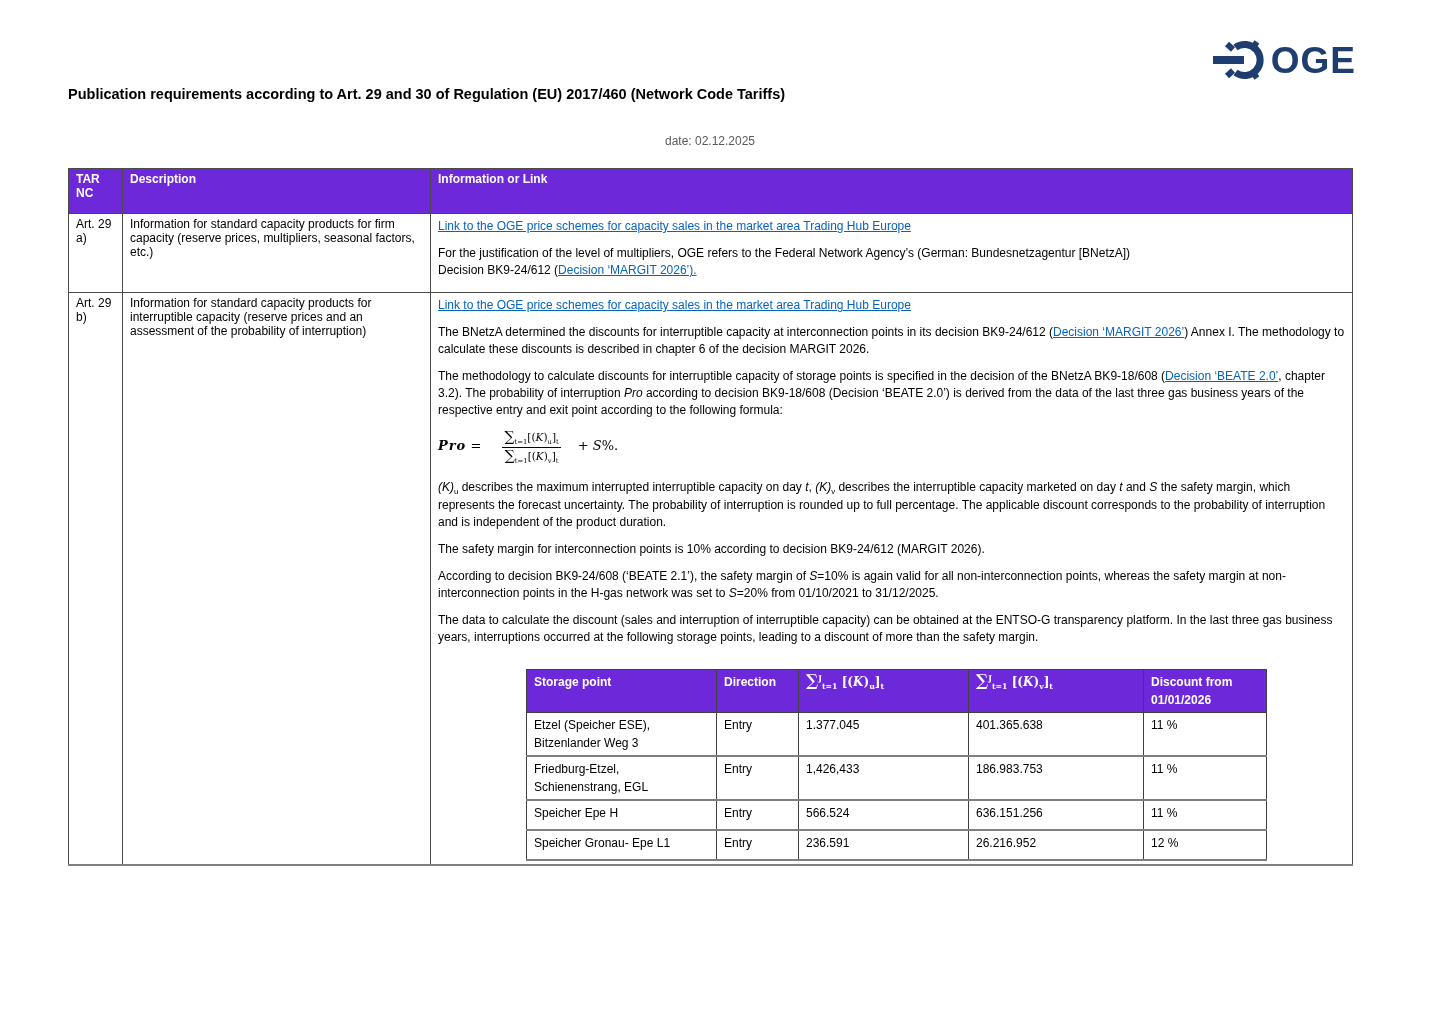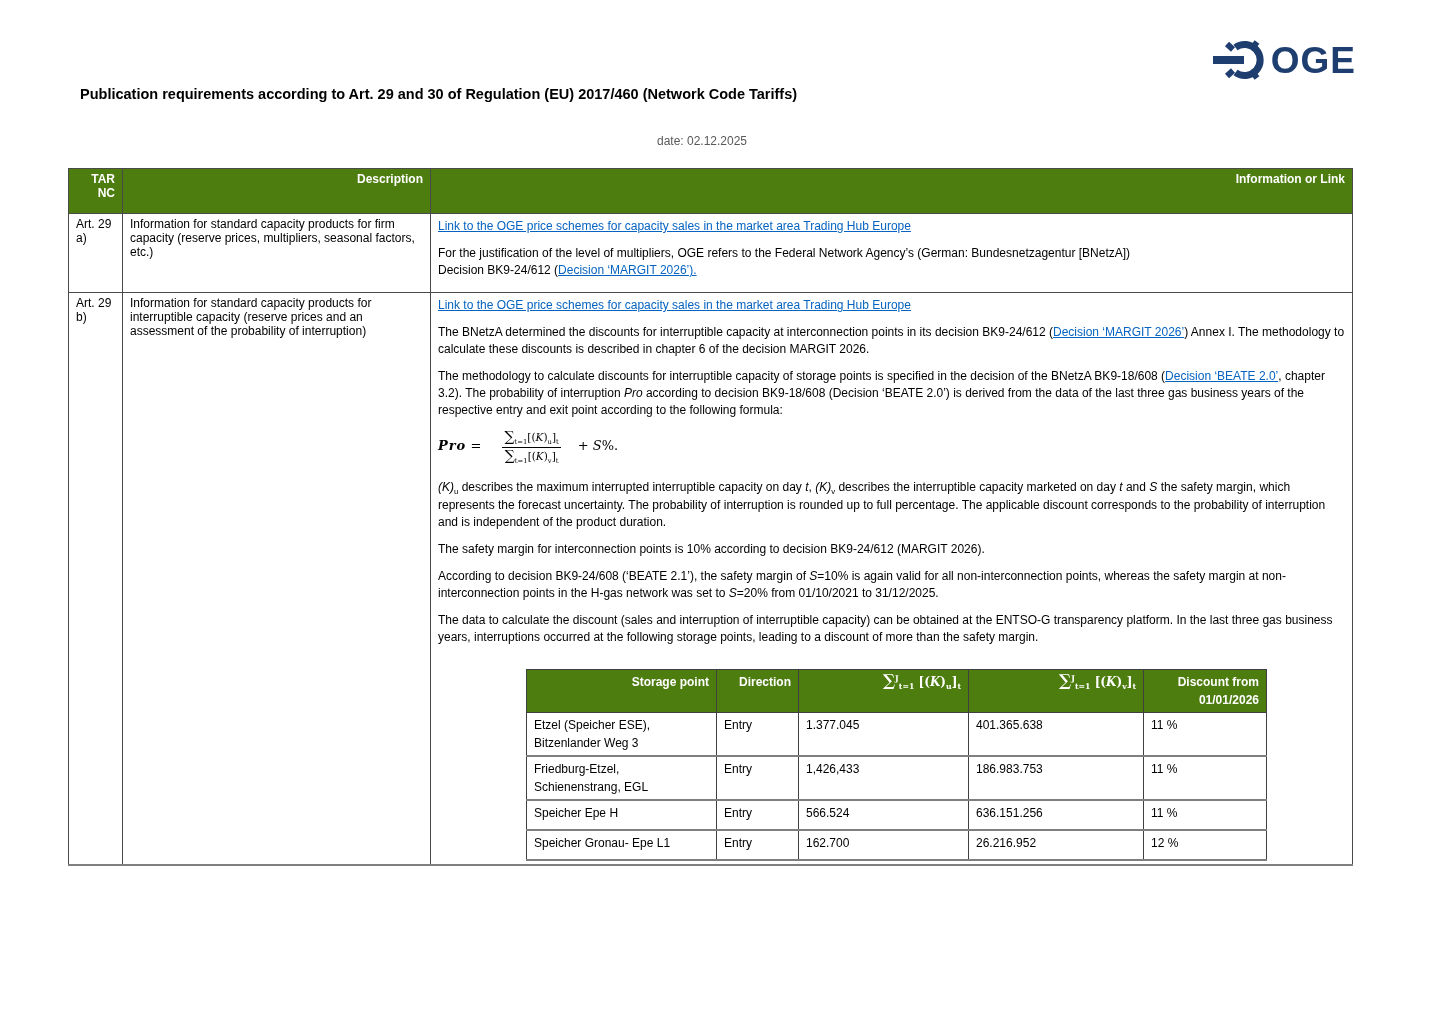--- a/index.html
+++ b/index.html
@@ -3,26 +3,26 @@
 <meta charset="utf-8">
 <style>
   html,body{margin:0;padding:0;}
   body{
     width:1440px;height:1018px;position:relative;background:#ffffff;
     font-family:"Liberation Sans",sans-serif;color:#000;
   }
   
   .logo{position:absolute;top:34px;right:84px;display:flex;align-items:center;gap:0;}
   .logo-text{font-size:37px;font-weight:bold;color:#1e3e70;letter-spacing:1px;line-height:1;}
-  .doc-title{position:absolute;left:68px;top:86px;font-size:14.5px;font-weight:bold;margin-left:12px;}
-  .doc-date{position:absolute;left:60px;top:134px;width:1284px;text-align:center;color:#595959;font-size:12px;}
+  .doc-title{position:absolute;left:68px;top:86px;font-size:14.5px;font-weight:bold;}
+  .doc-date{position:absolute;left:68px;top:134px;width:1284px;text-align:center;color:#595959;font-size:12px;}
   
   table.main{position:absolute;left:68px;top:168px;width:1284px;border-collapse:collapse;table-layout:fixed;}
   table.main th,table.main td{border:1px solid #4a4a4a;font-size:12px;vertical-align:top;padding:3px 7px;word-wrap:break-word;}
-  table.main thead th{background:#4d7c0f;color:#fff;text-align:right;font-weight:bold;height:38px;}
+  table.main thead th{background:#6d28d9;color:#fff;text-align:left;font-weight:bold;height:38px;}
   tr.section td{background:#ededed;font-weight:bold;padding:2px 7px;height:16px;}
   tr.row-a td{height:62px;margin-left:13px;}
   td.c-info-b{padding-bottom:64px;}
   table.main tbody tr:last-child td{border-bottom:2px solid #7f7f7f;}
   .para{margin:2px 0 10px 0;line-height:1.42;}
   .para:first-child{margin-top:1px;}
   .lnk{color:#0563c1;text-decoration:underline;cursor:pointer;}
   .run-i{font-style:italic;}
   .run-sub{font-size:65%;vertical-align:sub;}
   .run-sup{font-size:65%;vertical-align:super;}
@@ -142,21 +142,21 @@
               <tr>
                 <td class="td-name">Speicher Epe H</td>
                 <td class="td-dir">Entry</td>
                 <td class="td-num">566.524</td>
                 <td class="td-num">636.151.256</td>
                 <td class="td-disc">11 %</td>
               </tr>
               <tr>
                 <td class="td-name">Speicher Gronau- Epe L1</td>
                 <td class="td-dir">Entry</td>
-                <td class="td-num">162.700</td>
+                <td class="td-num">236.591</td>
                 <td class="td-num">26.216.952</td>
                 <td class="td-disc">12 %</td>
               </tr>
             </tbody>
         </table>
       </td>
     </tr>
   </tbody>
 </table>
 

